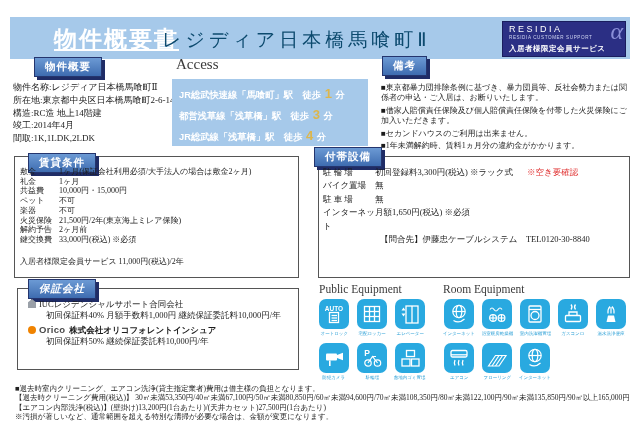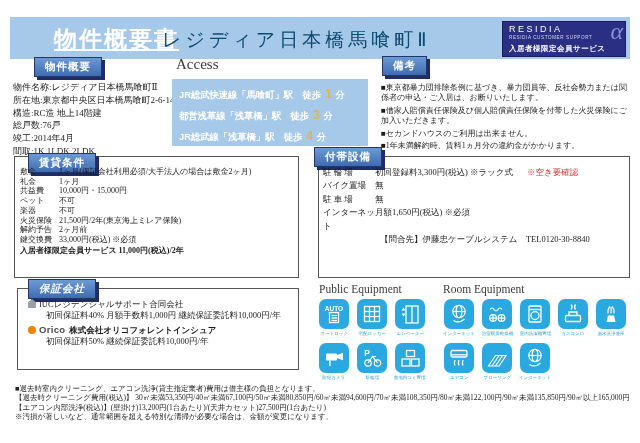--- a/index.html
+++ b/index.html
@@ -42,21 +42,21 @@
   .tab-remarks{position:absolute;left:382px;top:56px;}
   .remarks-list{position:absolute;left:381px;top:83px;width:250px;font-size:8px;line-height:10.3px;}
   .remark-item{margin-bottom:2.2px;}
 
   
   .rental-box{position:absolute;left:14px;top:156px;width:283px;height:120px;border:1px solid #555;}
   .tab-rental{position:absolute;left:28px;top:153px;}
   .rental-rows{position:absolute;left:20px;top:167px;width:272px;font-size:8px;line-height:9.7px;}
   .t-row{white-space:nowrap;}
   .t-label{display:inline-block;width:39px;vertical-align:top;}
-  .member-line{margin-top:1px;font-weight:bold;}
+  .member-line{margin-top:12px;}
 
   
   .facil-box{position:absolute;left:318px;top:156px;width:310px;height:120px;border:1px solid #555;}
   .tab-facil{position:absolute;left:314px;top:147px;}
   .facil-rows{position:absolute;left:323px;top:166px;width:300px;font-size:8.5px;line-height:13.4px;}
   .f-label{display:inline-block;width:52px;vertical-align:top;}
   .f-note{color:#e03030;margin-left:14px;}
   .f-sub{padding-left:57px;}
 
   
@@ -96,21 +96,20 @@
     <span class="logo-alpha">α</span>
     <span class="logo-tag">入居者様限定会員サービス</span>
   </div>
 </div>
 
 <span class="tab tab-overview">物件概要</span>
 <div class="overview-lines">
     <div class="ov-line">物件名称:レジディア日本橋馬喰町Ⅱ</div>
     <div class="ov-line">所在地:東京都中央区日本橋馬喰町2-6-14</div>
     <div class="ov-line">構造:RC造 地上14階建</div>
-    <div class="ov-line">総戸数:76戸</div>
     <div class="ov-line">竣工:2014年4月</div>
     <div class="ov-line">間取:1K,1LDK,2LDK</div>
   </div>
 
 <span class="access-title">Access</span>
 <div class="access-box">
     <div class="access-row"><span>JR総武快速線「馬喰町」駅　</span><span>徒歩 </span><span class="walk-minutes">1</span><span> 分</span></div>
     <div class="access-row"><span>都営浅草線「浅草橋」駅　</span><span>徒歩 </span><span class="walk-minutes">3</span><span> 分</span></div>
     <div class="access-row"><span>JR総武線「浅草橋」駅　</span><span>徒歩 </span><span class="walk-minutes">4</span><span> 分</span></div>
   </div>

